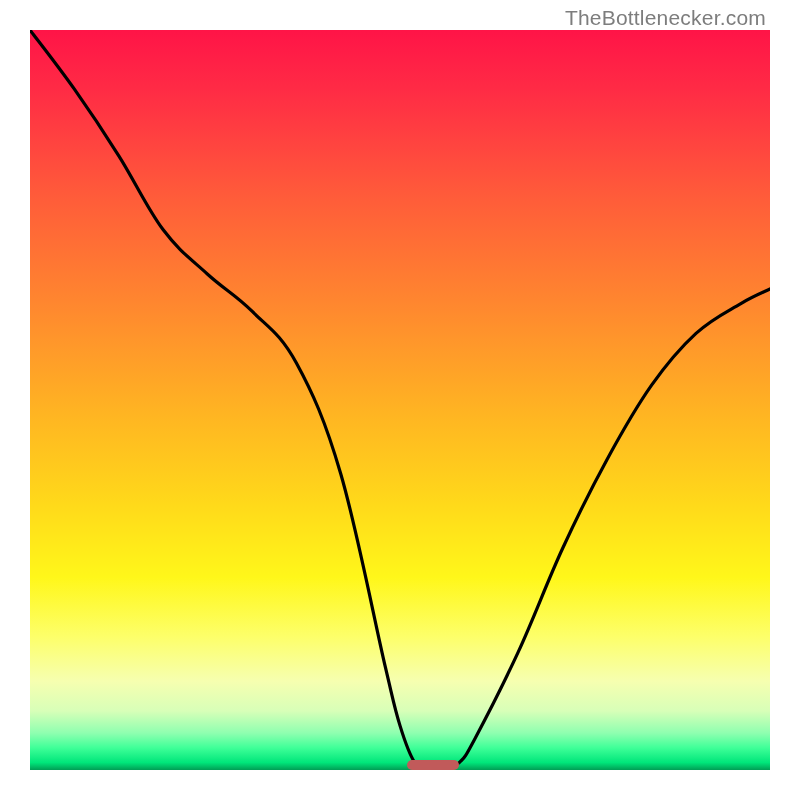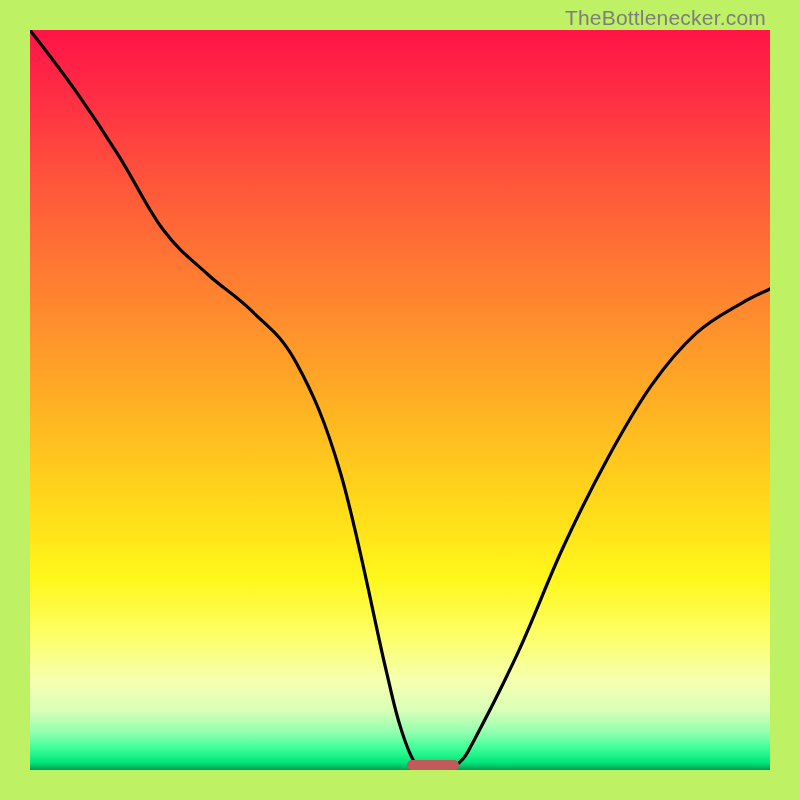--- a/index.html
+++ b/index.html
@@ -8,21 +8,21 @@
     width: 800px;
     height: 800px;
     background: #000;
     overflow: hidden;
     font-family: Arial, Helvetica, sans-serif;
   }
   .frame {
     position: relative;
     width: 800px;
     height: 800px;
-    background: #bef264;
+    background: #ffffff;
   }
   .plot {
     position: absolute;
     left: 30px;
     top: 30px;
     width: 740px;
     height: 740px;
     
     background: linear-gradient(
       to bottom,

